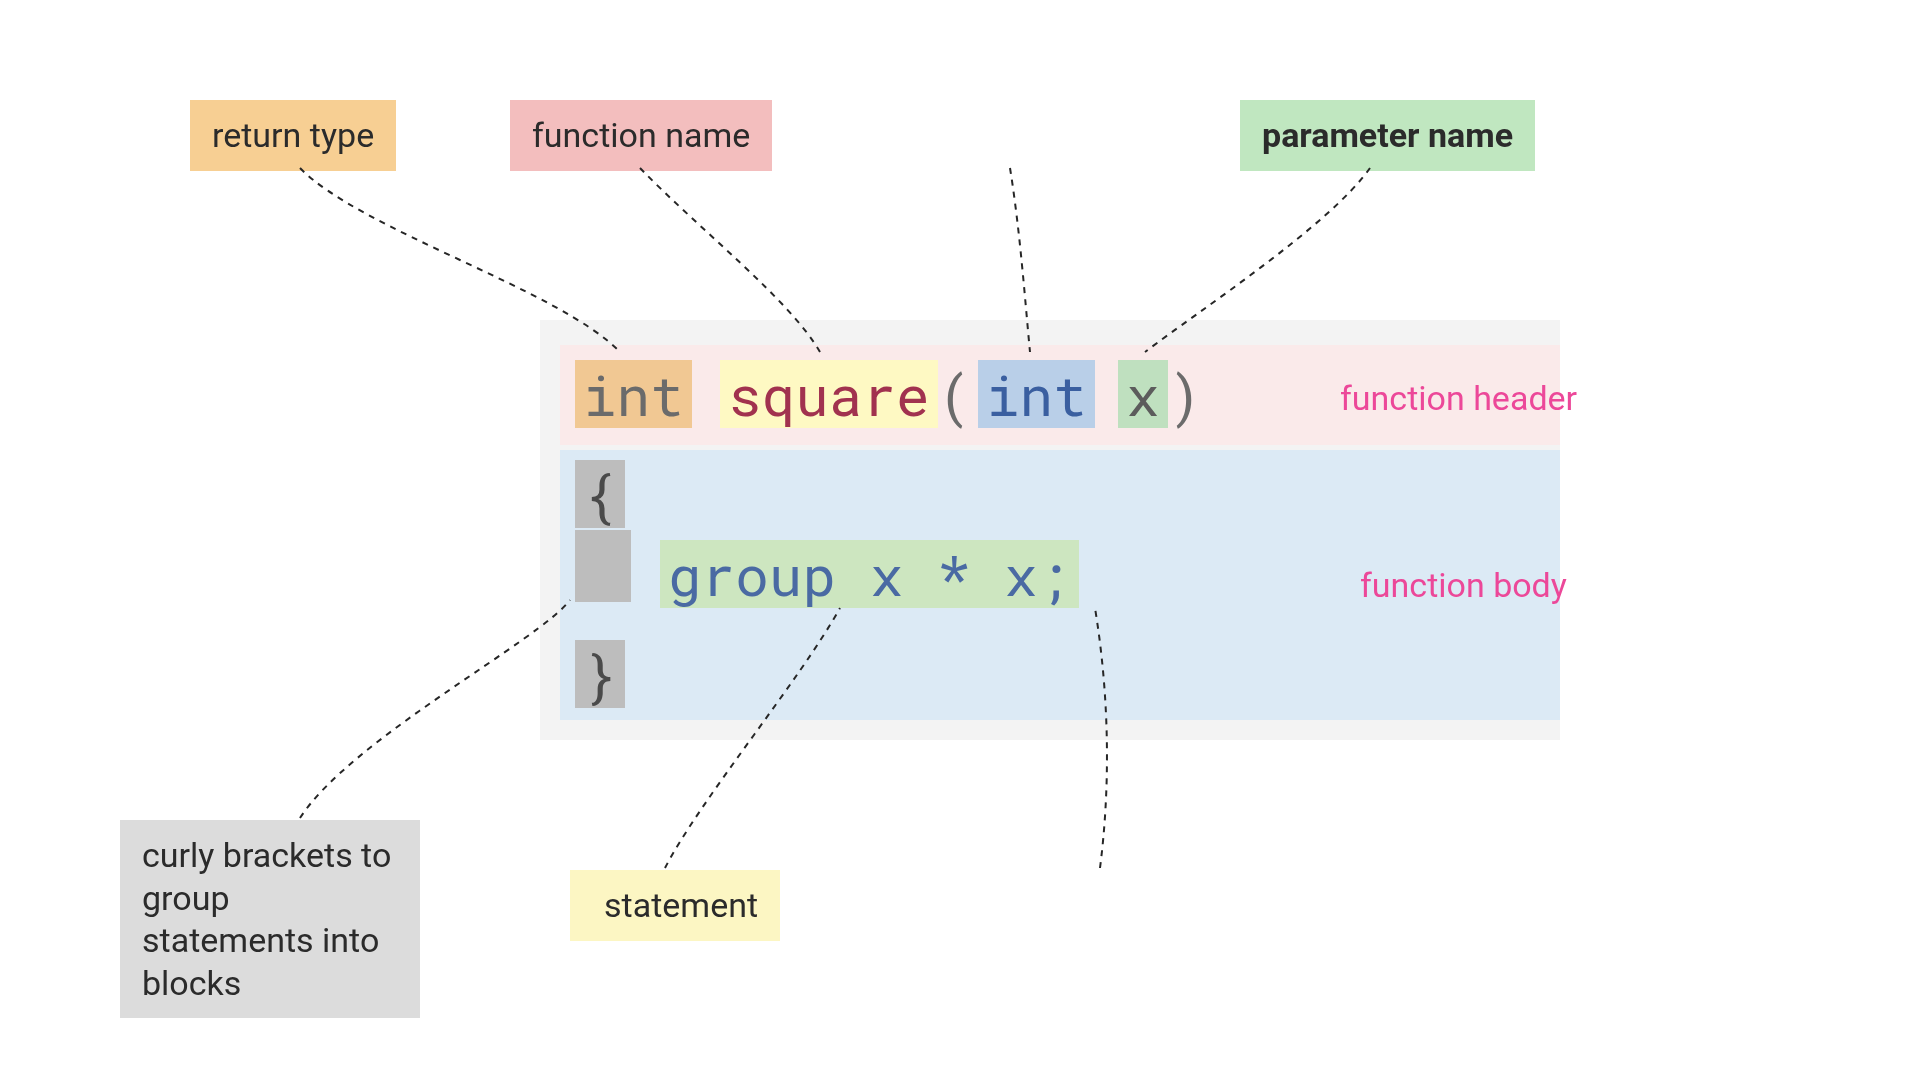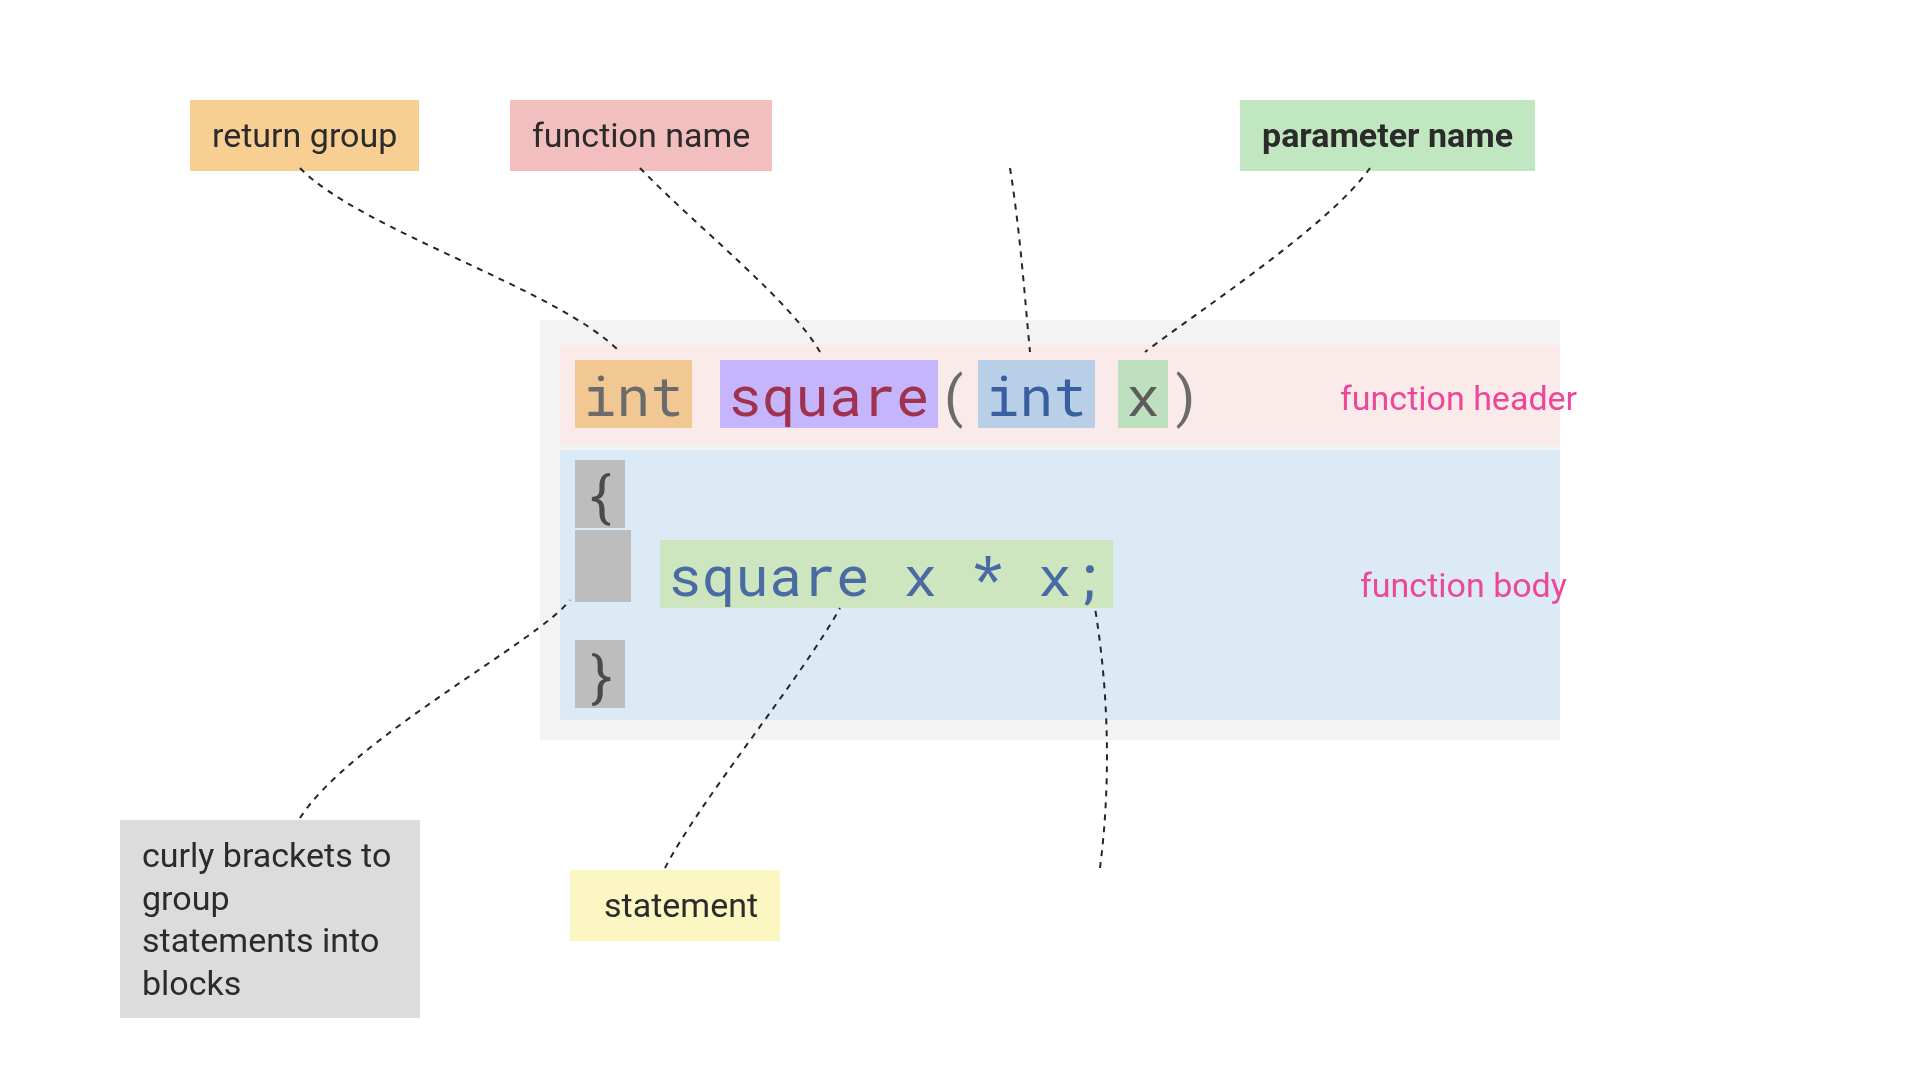--- a/index.html
+++ b/index.html
@@ -56,40 +56,40 @@
   .tok {
     position: absolute;
     font-family: "Roboto Mono", Consolas, monospace;
     font-size: 56px;
     line-height: 1;
     padding: 6px 8px;
     box-sizing: border-box;
   }
   .tok.plain { padding: 6px 0; }
   .hl-orange { background: #f1c893; color: #6b6b6b; }
-  .hl-pink   { background: #c4b5fd; color: #a1324f; }
+  .hl-pink   { background: #fef9c3; color: #a1324f; }
   .hl-blue   { background: #b9cfe8; color: #3a5fa0; }
   .hl-green  { background: #bfe0bf; color: #5c5c5c; }
   .hl-grey   { background: #bdbdbd; color: #4a4a4a; }
   .hl-ygreen { background: #cde6c0; color: #4a6aa3; }
   .c-grey    { color: #6b6b6b; }
 
   svg.wires {
     position: absolute;
     left: 0; top: 0;
     width: 1920px; height: 1080px;
     pointer-events: none;
   }
 </style>
 </head>
 <body>
 
 <div class="stage">
 
-  <div class="lbl orange" style="left:190px; top:100px;">return group</div>
+  <div class="lbl orange" style="left:190px; top:100px;">return type</div>
 
   <div class="lbl pink" style="left:510px; top:100px;">function name</div>
 
 
   <div class="lbl green" style="left:1240px; top:100px;font-weight:bold;">parameter name</div>
 
   <div class="card" style="left:540px; top:320px; width:1020px; height:420px;"></div>
 
   <div class="hdrband" style="left:560px; top:345px; width:1000px; height:100px;"></div>
 
@@ -103,21 +103,21 @@
   <span class="tok plain c-grey" style="left:938px; top:360px;">(</span>
   <span class="tok hl-blue" style="left:978px; top:360px;">int</span>
   <span class="tok hl-green" style="left:1118px; top:360px;">x</span>
   <span class="tok plain c-grey" style="left:1168px; top:360px;">)</span>
 
   <span class="tok hl-grey" style="left:575px; top:460px;">{</span>
 
   <span class="tok hl-grey" style="left:575px; top:530px; height:72px; width:56px;"></span>
   <span class="tok hl-grey" style="left:575px; top:640px;">}</span>
 
-  <span class="tok hl-ygreen" style="left:660px; top:540px;">square x * x;</span>
+  <span class="tok hl-ygreen" style="left:660px; top:540px;">group x * x;</span>
 
   <div class="lbl grey" style="left:120px; top:820px; width:300px;">curly brackets to group statements into blocks</div>
 
   <div class="lbl yellow" style="left:570px; top:870px;padding-left:34px;">statement</div>
 
 
   <svg class="wires">
     <g fill="none" stroke="#262626" stroke-width="2" stroke-dasharray="6 6">
 
       <path d="M300,168  C360,230 560,290 620,352"></path>

